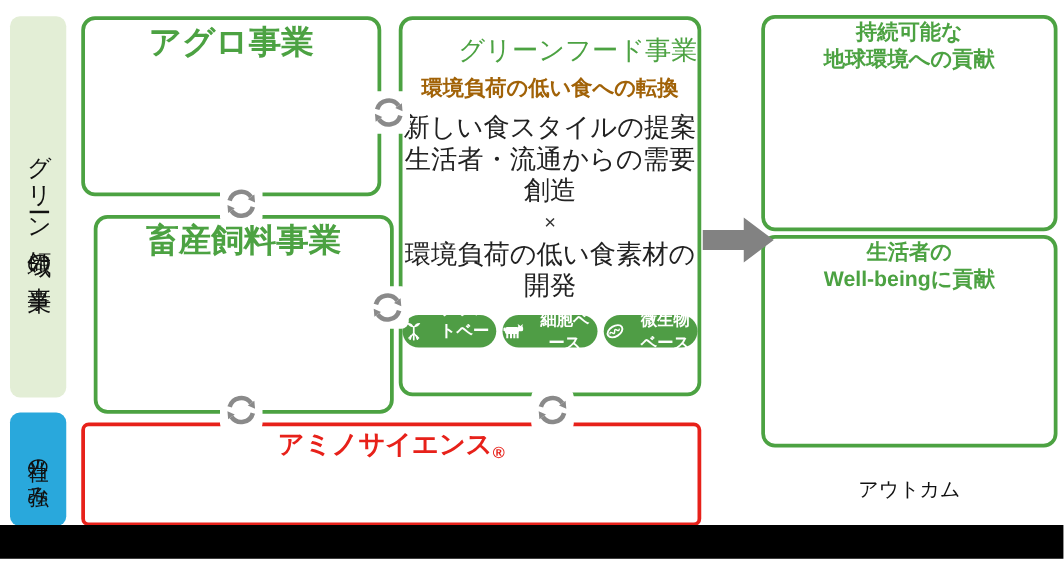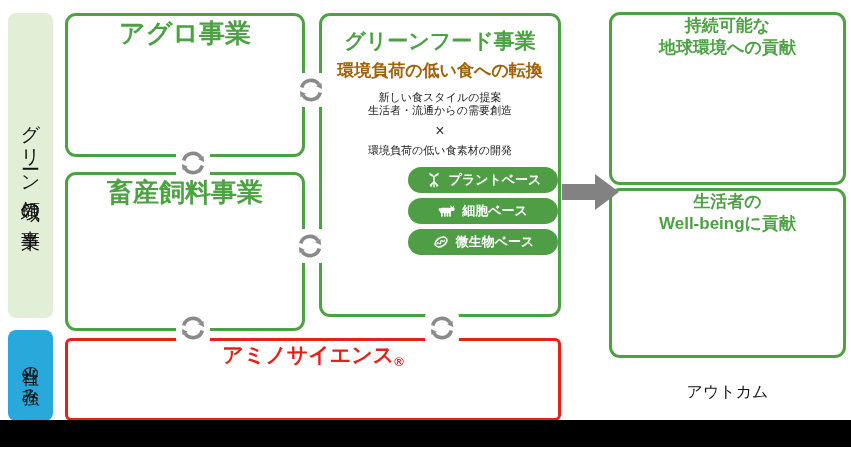--- a/index.html
+++ b/index.html
@@ -43,21 +43,21 @@
   }
 
   
   .box {
     position: absolute;
     background: #fff;
     border: 3px solid var(--green, #4ca242);
     border-radius: 11px;
   }
   .box-agro      { left: 65px;  top: 13px;  width: 240px; height: 144px; }
-  .box-livestock { left: 65px;  top: 172px; width: 240px; height: 159px; }
+  .box-livestock { left: 75px;  top: 172px; width: 240px; height: 159px; }
   .box-greenfood { left: 319px; top: 13px;  width: 242px; height: 304px; }
   .box-amino {
     left: 65px; top: 338px; width: 496px; height: 83px;
     border-color: var(--red, #e7211a);
     border-radius: 6px;
   }
   .box-outcome1  { left: 609px; top: 12px;  width: 237px; height: 173px; }
   .box-outcome2  { left: 609px; top: 188px; width: 237px; height: 170px; }
 
   .center-flex {
@@ -90,46 +90,46 @@
   }
 
   
   .gf-inner {
     padding-top: 13px;
     text-align: center;
     height: 100%;
   }
   .gf-title {
     color: var(--green, #4ca242);
-    font-weight: 700;
+    font-weight: 400;
     font-size: 21px;
     line-height: 1.1;
+    text-align: right;
   }
   .gf-headline {
     margin-top: 7px;
     font-weight: 700;
     font-size: 17px;
     color: #a16207;
   }
   .gf-line {
-    font-size: 11px;
+    font-size: 21px;
     color: #222;
     line-height: 1.18;
   }
   .gf-line-first { margin-top: 9px; }
   .gf-times {
     font-size: 16px;
     color: #333;
     margin: 5px 0 4px 0;
   }
   .gf-badges {
     margin-top: 10px;
     display: flex;
-    flex-direction: column;
-    align-items: flex-end;
+    align-items: center;
     gap: 5px;
   }
   .badge {
     width: 150px;
     height: 26px;
     border-radius: 13px;
     background: var(--badge-green, #4f9d45);
     color: #fff;
     font-weight: 700;
     font-size: 13px;

